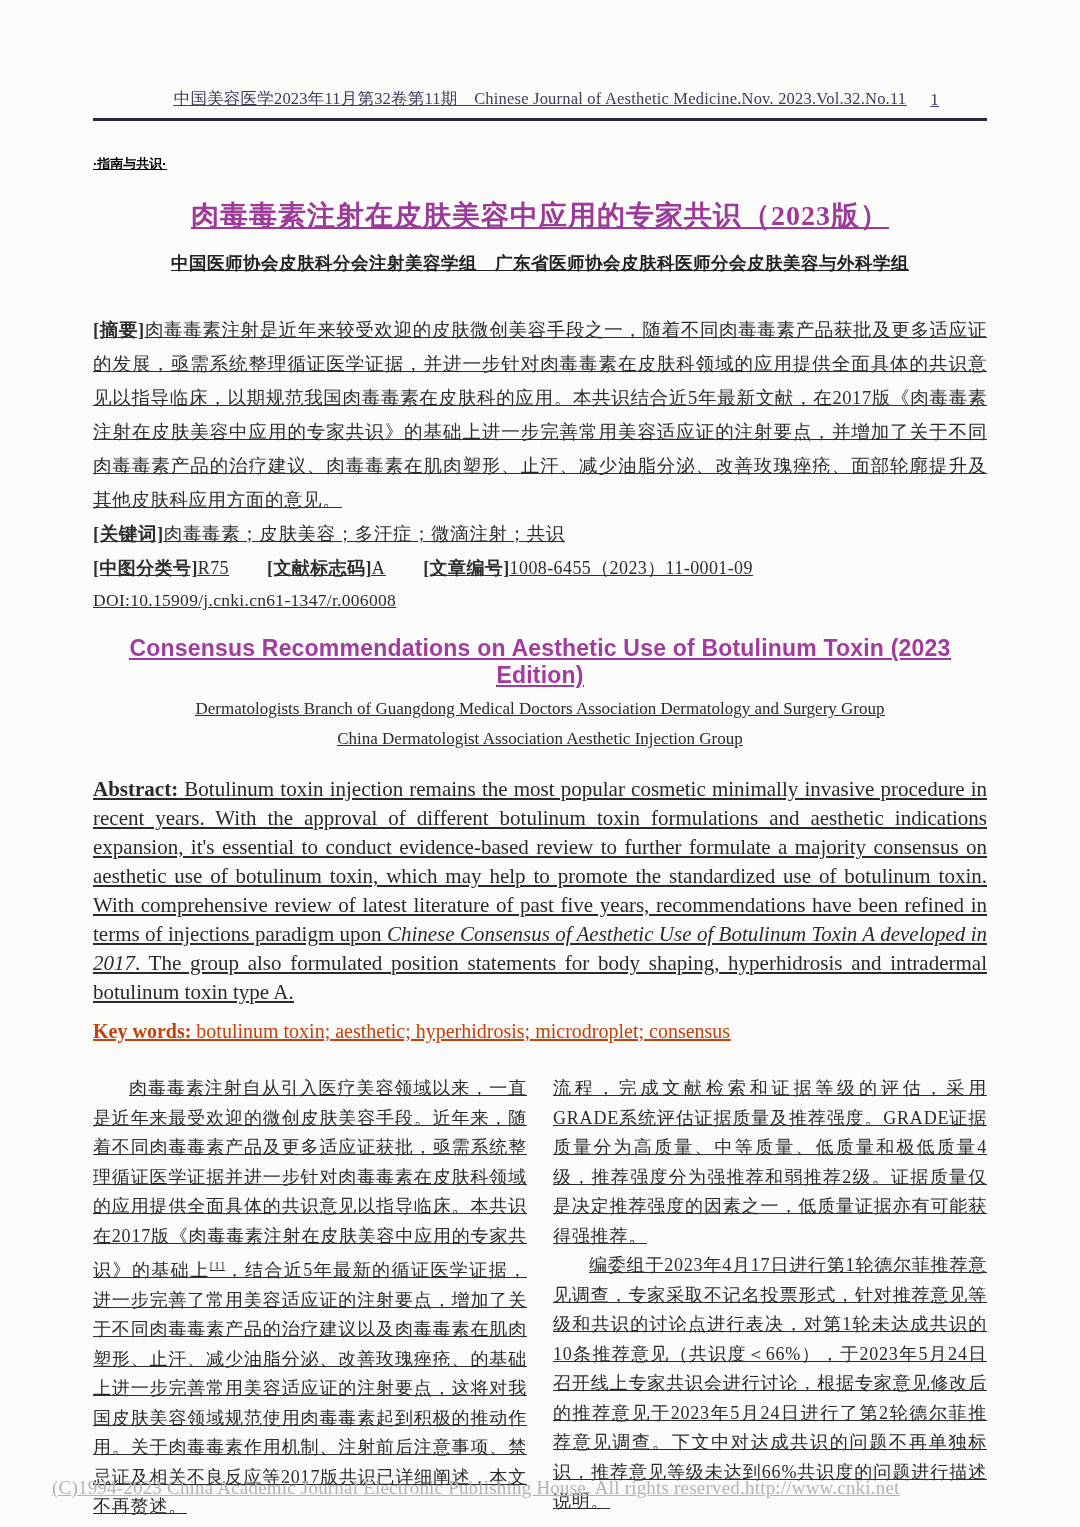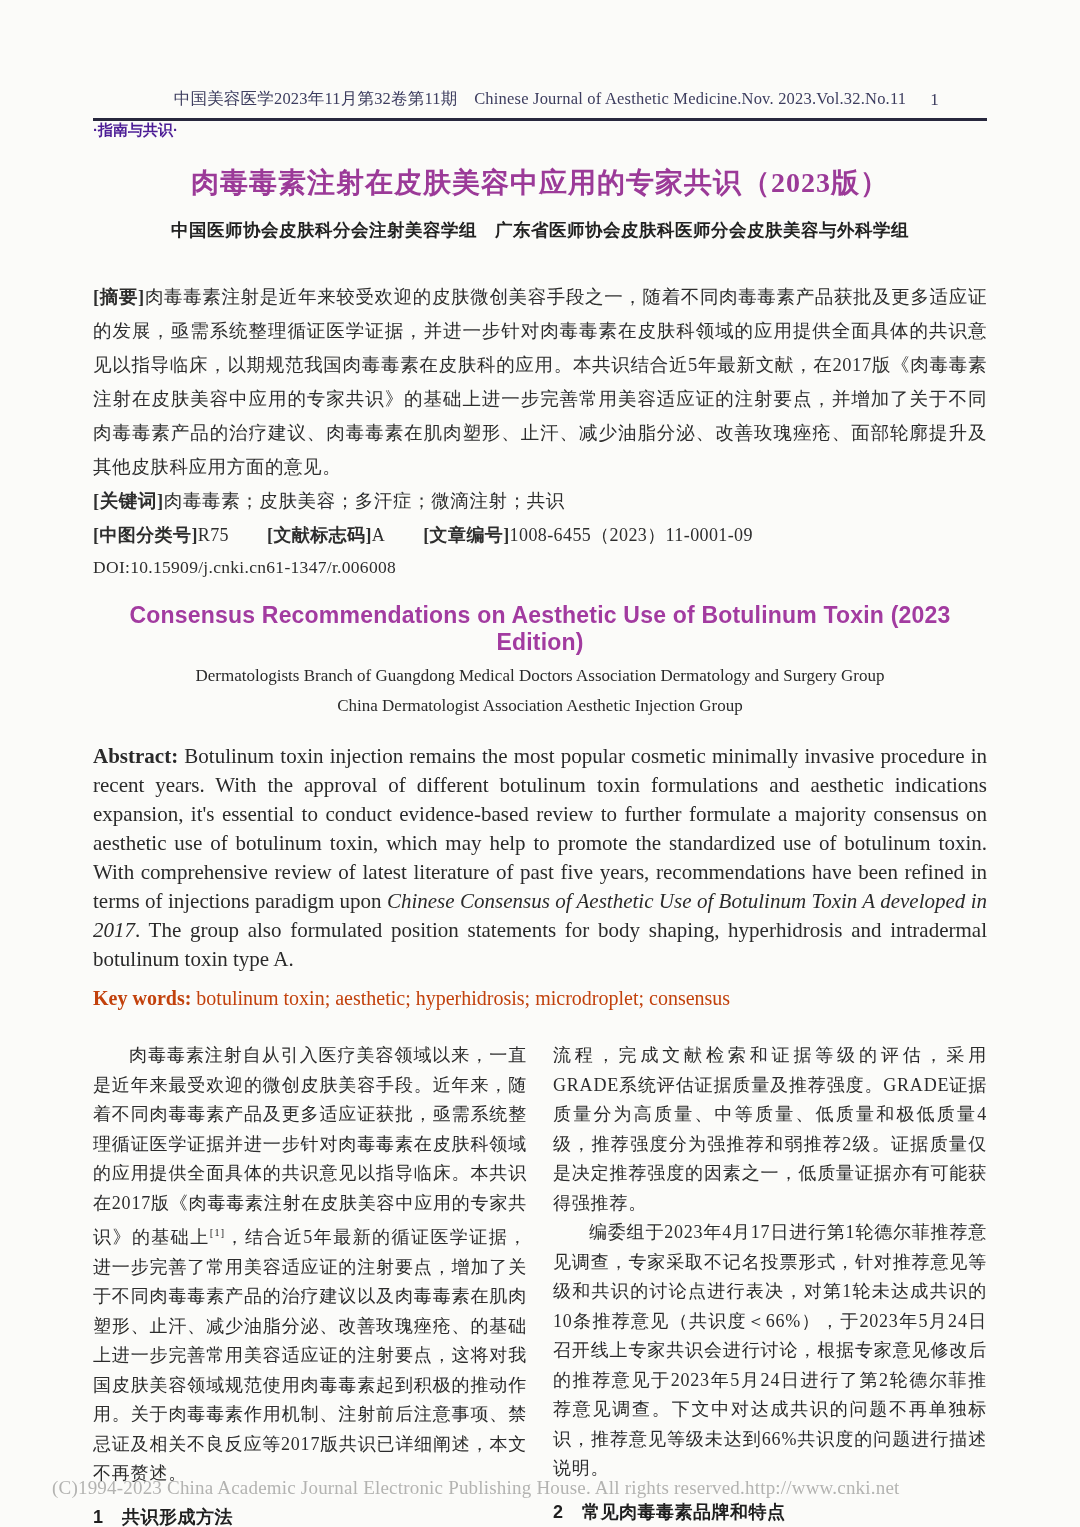--- a/index.html
+++ b/index.html
@@ -1,15 +1,15 @@
 <!DOCTYPE html>
 <html lang="zh"><head>
 <meta charset="utf-8">
 <style>
-  * { margin: 0; padding: 0; box-sizing: border-box; }
+  * { margin: 0; padding: 0; box-sizing: border-box; text-decoration: underline; }
   html, body { background: #e9e9e7; }
   .page {
     position: relative;
     width: 1080px;
     height: 1527px;
     margin: 0 auto;
     background: #fbfbf9;
     font-family: "Liberation Serif", serif;
     color: #2d2d2d;
     overflow: hidden;
@@ -33,24 +33,25 @@
     color: #3c3c5e;
   }
   .header-rule {
     border: none;
     border-top: 3px solid #27273d;
     margin-top: 8px;
   }
 
   
   .section-label {
+    margin-top: 34px;
     font-family: "Liberation Sans", sans-serif;
     font-weight: bold;
-    font-size: 15px;
-    color: #4c1d95;
+    font-size: 13px;
+    color: #000000;
   }
 
   
   .title-cn {
     margin-top: 24px;
     text-align: center;
     font-size: 28px;
     font-weight: bold;
     letter-spacing: 1px;
     color: #9b3a98;

